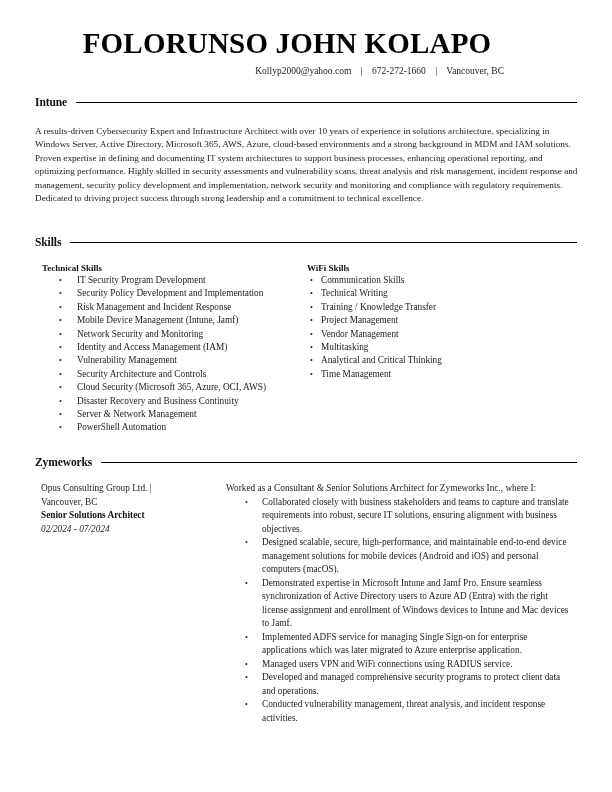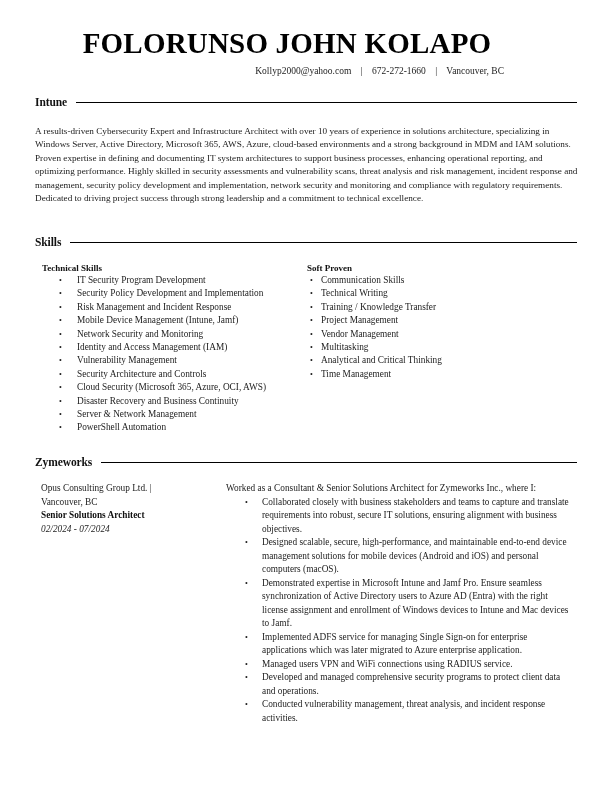--- a/index.html
+++ b/index.html
@@ -86,21 +86,21 @@
     <li><span class="dot">•</span><span>Vulnerability Management</span></li>
     <li><span class="dot">•</span><span>Security Architecture and Controls</span></li>
     <li><span class="dot">•</span><span>Cloud Security (Microsoft 365, Azure, OCI, AWS)</span></li>
     <li><span class="dot">•</span><span>Disaster Recovery and Business Continuity</span></li>
     <li><span class="dot">•</span><span>Server &amp; Network Management</span></li>
     <li><span class="dot">•</span><span>PowerShell Automation</span></li>
   </ul>
 </div>
 
 <div class="skill-col" id="soft-col">
-  <div class="col-title">Soft Proven</div>
+  <div class="col-title">WiFi Skills</div>
   <ul>
     <li><span class="dot">•</span><span>Communication Skills</span></li>
     <li><span class="dot">•</span><span>Technical Writing</span></li>
     <li><span class="dot">•</span><span>Training / Knowledge Transfer</span></li>
     <li><span class="dot">•</span><span>Project Management</span></li>
     <li><span class="dot">•</span><span>Vendor Management</span></li>
     <li><span class="dot">•</span><span>Multitasking</span></li>
     <li><span class="dot">•</span><span>Analytical and Critical Thinking</span></li>
     <li><span class="dot">•</span><span>Time Management</span></li>
   </ul>

